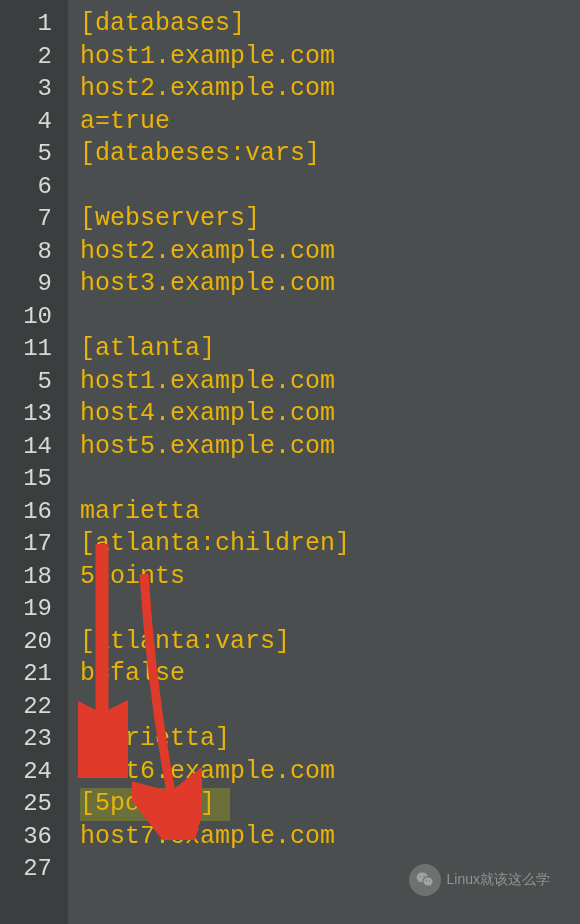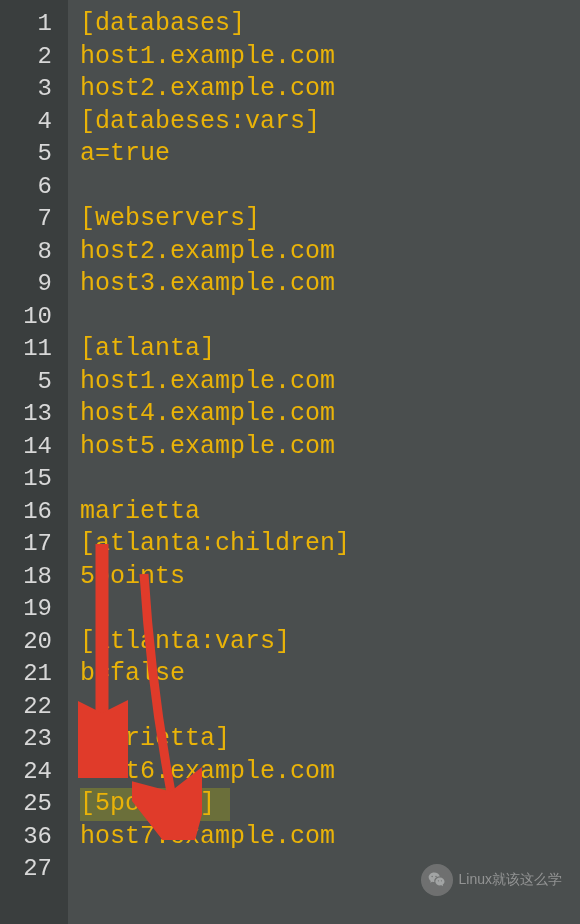--- a/index.html
+++ b/index.html
@@ -64,21 +64,21 @@
       margin-left: -2px;
     }
     .arrow-svg {
       position: absolute;
       pointer-events: none;
       z-index: 10;
     }
     .watermark {
       position: absolute;
       bottom: 28px;
-      right: 18px;
+      right: 30px;
       display: flex;
       align-items: center;
       gap: 6px;
       z-index: 20;
     }
     .wechat-icon {
       width: 32px;
       height: 32px;
       background: #888;
       border-radius: 50%;
@@ -125,22 +125,22 @@
       <div class="line-num">23</div>
       <div class="line-num">24</div>
       <div class="line-num">25</div>
       <div class="line-num">36</div>
       <div class="line-num">27</div>
     </div>
   <div class="code" id="code">
       <div class="code-line"><span class="code-text">[databases]</span></div>
       <div class="code-line"><span class="code-text">host1.example.com</span></div>
       <div class="code-line"><span class="code-text">host2.example.com</span></div>
+      <div class="code-line"><span class="code-text">a=true</span></div>
       <div class="code-line"><span class="code-text">[databeses:vars]</span></div>
-      <div class="code-line"><span class="code-text">a=true</span></div>
       <div class="code-line"><span class="code-text"></span></div>
       <div class="code-line"><span class="code-text">[webservers]</span></div>
       <div class="code-line"><span class="code-text">host2.example.com</span></div>
       <div class="code-line"><span class="code-text">host3.example.com</span></div>
       <div class="code-line"><span class="code-text"></span></div>
       <div class="code-line"><span class="code-text">[atlanta]</span></div>
       <div class="code-line"><span class="code-text">host1.example.com</span></div>
       <div class="code-line"><span class="code-text">host4.example.com</span></div>
       <div class="code-line"><span class="code-text">host5.example.com</span></div>
       <div class="code-line"><span class="code-text"></span></div>

